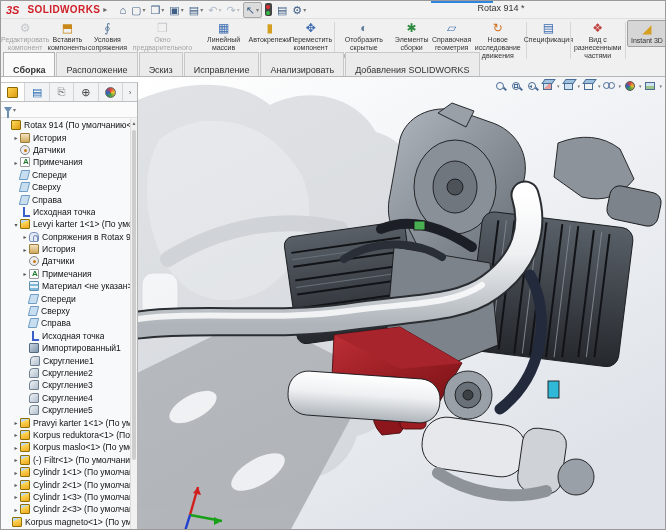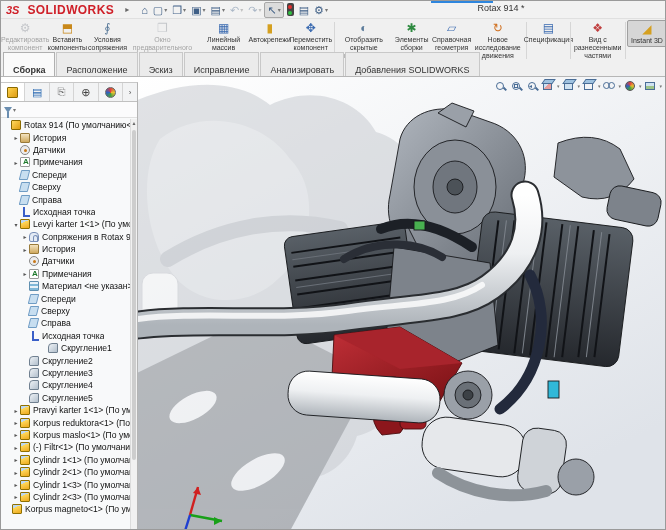--- a/index.html
+++ b/index.html
@@ -3,21 +3,21 @@
 <meta charset="utf-8">
 <style>
   html,body{margin:0;padding:0;background:#888;}
   *{box-sizing:border-box;font-family:"Liberation Sans",sans-serif;}
   #app{position:relative;width:666px;height:530px;background:#f0f0f0;overflow:hidden;border:1px solid #9a9a9a;}
 
   
   #titlebar{position:absolute;left:0;top:0;width:666px;height:18px;background:#f2f2f2;border-bottom:1px solid #e0e0e0;display:flex;align-items:center;}
   #accent-strip{position:absolute;left:430px;top:0;width:62px;height:2px;background:#2e86de;}
   .brandmark{color:#cf2029;font-weight:bold;font-style:italic;font-size:11px;margin:0 8px 0 5px;}
-  .brandname{color:#cf2029;font-weight:bold;font-size:12px;letter-spacing:.4px;margin-right:11px;}
+  .brandname{color:#cf2029;font-weight:bold;font-size:10px;letter-spacing:.4px;margin-right:3px;}
   .flyout-caret{font-size:8px;color:#666;margin-right:10px;}
   #qa{display:flex;align-items:center;gap:1px;}
   .qa-btn{display:flex;align-items:center;height:16px;padding:0 2px;border-radius:2px;}
   .qa-btn.act{background:#dcdcdc;border:1px solid #a8a8a8;}
   .qa-btn.dis{opacity:.4;}
   .qa-ico{font-size:11px;line-height:14px;color:#3f5f86;}
   .qa-caret{font-size:6px;color:#777;margin-left:1px;}
   .tl{width:7px;height:13px;background:#444;border-radius:2px;display:inline-block;position:relative;}
   .tl::before{content:"";position:absolute;left:1.5px;top:1.5px;width:4px;height:4px;border-radius:50%;background:#e03030;}
   .tl::after{content:"";position:absolute;left:1.5px;bottom:1.5px;width:4px;height:4px;border-radius:50%;background:#30c040;}
@@ -508,21 +508,26 @@
           <div class="trow" style="padding-left: 20px;">
             <span class="tarrow"></span>
             <span class="ic ic-plane"></span>
             <span class="tlabel">Справа</span>
           </div>
           <div class="trow" style="padding-left: 20px;">
             <span class="tarrow"></span>
             <span class="ic ic-orig"></span>
             <span class="tlabel">Исходная точка</span>
           </div>
-          <div class="trow" style="padding-left: 21px; justify-content: center;">
+          <div class="trow" style="padding-left: 20px;">
+            <span class="tarrow"></span>
+            <span class="ic ic-imp"></span>
+            <span class="tlabel">Импортированный1</span>
+          </div>
+          <div class="trow" style="padding-left: 21px;">
             <span class="tarrow"></span>
             <span class="ic ic-fil"></span>
             <span class="tlabel">Скругление1</span>
           </div>
           <div class="trow" style="padding-left: 20px;">
             <span class="tarrow"></span>
             <span class="ic ic-fil"></span>
             <span class="tlabel">Скругление2</span>
           </div>
           <div class="trow" style="padding-left: 20px;">

